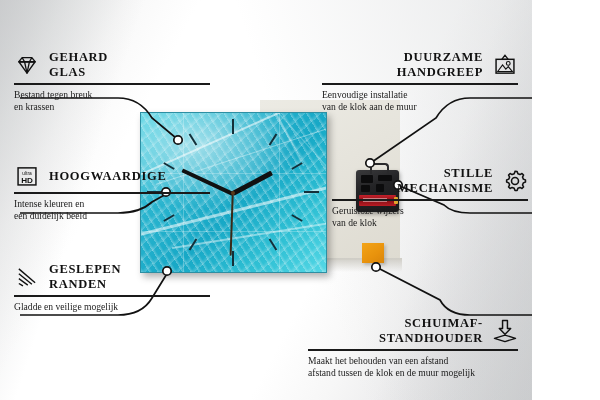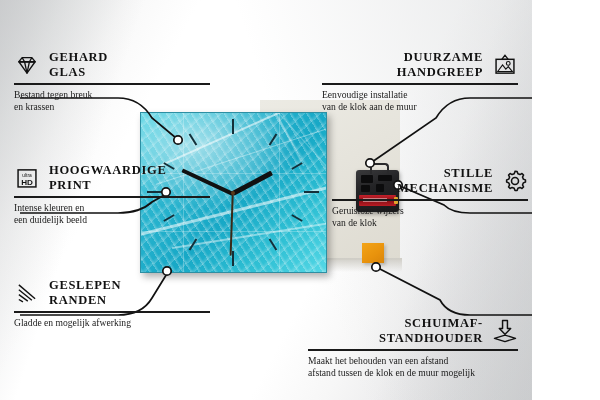--- a/index.html
+++ b/index.html
@@ -64,21 +64,21 @@
   .ttl{font-size:12.5px;font-weight:bold;letter-spacing:.7px;color:#111;
     line-height:15px;text-transform:uppercase;}
   .feat.right .ttl{text-align:right;}
   .rule{height:2px;background:#1a1a1a;margin:3px 0 4px 0;}
   .desc{font-size:9.6px;color:#1b1b1b;line-height:12px;}
   .feat.right .desc{}
   .ico{width:26px;height:26px;flex:0 0 26px;display:block;}
 
   .f1{left:14px;top:50px;}
   .f2{left:14px;top:163px;}
-  .f3{left:14px;top:278px;}
+  .f3{left:14px;top:262px;}
   .f4{right:14px;top:50px;}
   .f5{right:4px;top:166px;}
   .f6{right:14px;top:272px;}
   .f6{width:210px;margin-top:44px;}
   .f6 .desc{line-height:11.5px;}
 </style>
 </head>
 <body>
 
 <div id="stage">
@@ -177,21 +177,20 @@
 
   <div class="feat f2">
     <div class="head">
       <svg class="ico" viewBox="0 0 32 32">
         <rect x="5" y="6" width="22" height="21" fill="none" stroke="#111" stroke-width="1.8"></rect>
         <text x="16" y="15" font-family="Liberation Sans, sans-serif" font-size="6" text-anchor="middle" fill="#111">ultra</text>
         <text x="16" y="24" font-family="Liberation Sans, sans-serif" font-size="10" font-weight="bold" text-anchor="middle" fill="#111">HD</text>
       </svg>
       <div class="ttl">
         <div>HOOGWAARDIGE</div>
-        <div>PRINT</div>
       </div>
     </div>
     <div class="rule"></div>
     <div class="desc">
       <div>Intense kleuren en</div>
       <div>een duidelijk beeld</div>
     </div>
   </div>
 
   <div class="feat f3">
@@ -204,21 +203,21 @@
             <path d="M6 24 L11 27"></path>
         </g>
       </svg>
       <div class="ttl">
         <div>GESLEPEN</div>
         <div>RANDEN</div>
       </div>
     </div>
     <div class="rule"></div>
     <div class="desc">
-      <div>Gladde en mogelijk afwerking</div>
+      <div>Gladde en veilige mogelijk</div>
     </div>
   </div>
 
   <div class="feat right f4">
     <div class="head">
       <svg class="ico" viewBox="0 0 32 32">
         <path d="M16 4 L12 9 H20 Z" fill="none" stroke="#111" stroke-width="1.5"></path>
         <rect x="5" y="9" width="22" height="17" fill="none" stroke="#111" stroke-width="1.8"></rect>
         <path d="M7 24 L13 16 L17 21 L20 18 L25 24 Z" fill="none" stroke="#111" stroke-width="1.4"></path>
         <circle cx="20" cy="14" r="2.3" fill="none" stroke="#111" stroke-width="1.4"></circle>

